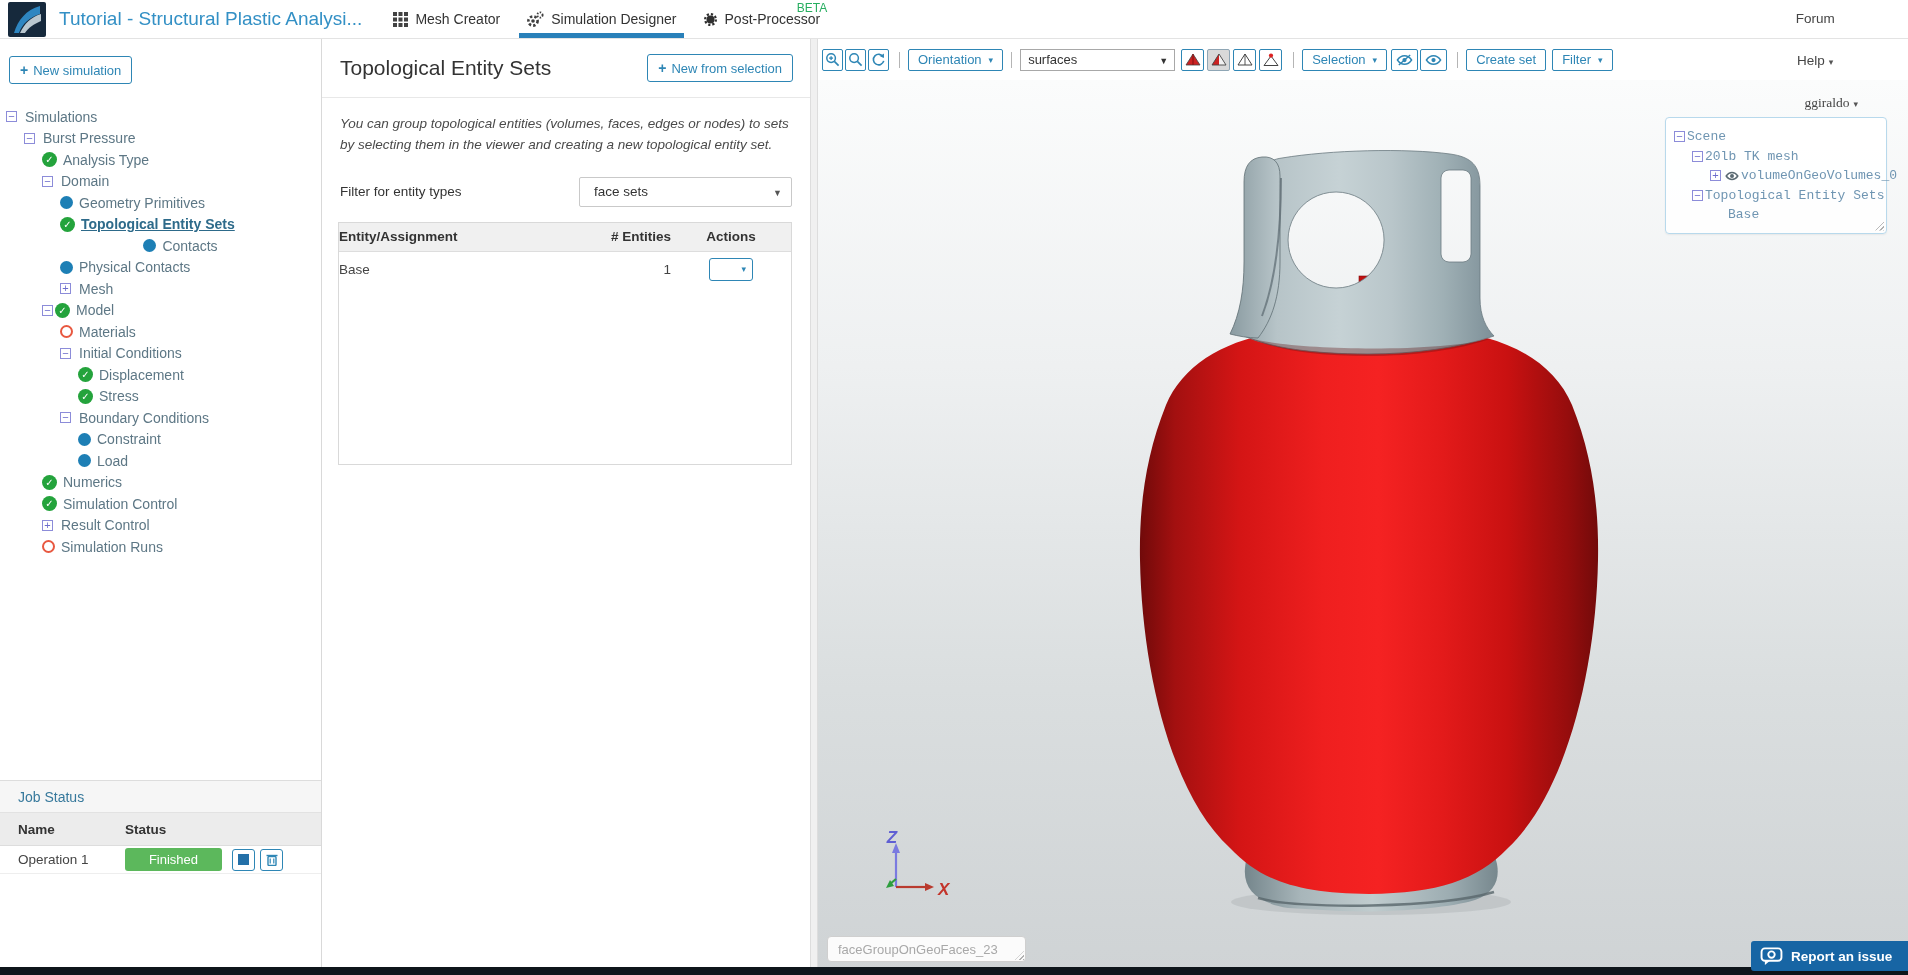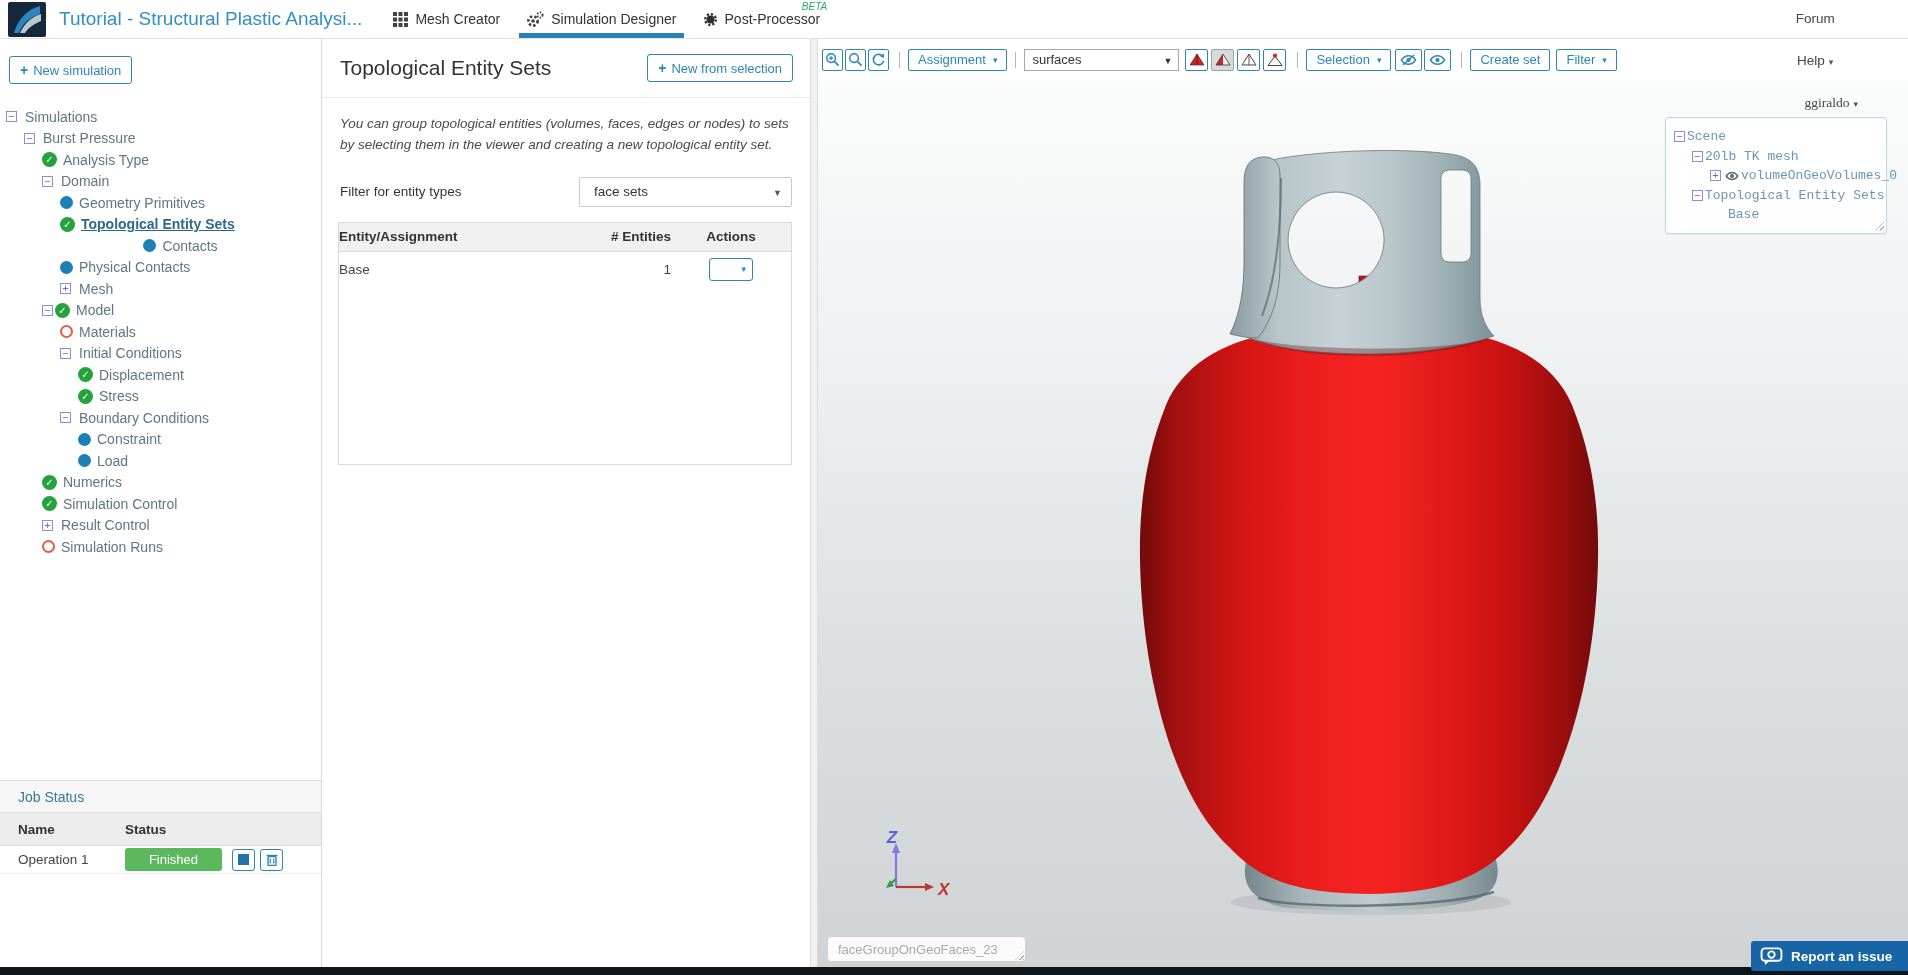--- a/index.html
+++ b/index.html
@@ -10,21 +10,21 @@
   
   .navbar { height:39px; background:#fff; border-bottom:1px solid #e3e3e3;
     display:flex; align-items:center; position:relative; z-index:20; }
   .logo { width:38px; height:35px; margin-left:8px; flex-shrink:0; cursor:pointer; }
   .app-title { color:#3390c5; font-size:19px; margin-left:13px; white-space:nowrap; }
   .tabs { display:flex; margin-left:18px; height:100%; align-items:stretch; }
   .tab { position:relative; display:flex; align-items:center; gap:7px; padding:0 13px;
     font-size:14px; color:#333; cursor:pointer; }
   .tab.active::after { content:""; position:absolute; left:6px; right:6px; bottom:0;
     height:5px; background:#2980b9; }
-  .tab .beta { position:absolute; top:1px; right:6px; color:#27ae60; font-size:10px;font-style:italic; }
+  .tab .beta { position:absolute; top:1px; right:6px; color:#27ae60; font-size:12px; }
   .nav-right { margin-left:auto; display:flex; align-items:center; gap:27px;
     font-size:13.5px; color:#454545;flex-direction:column; }
   .nav-user { margin-left:82px; margin-right:50px;font-family:Liberation Serif, serif; }
   .nav-link { cursor:pointer; white-space:nowrap; }
   .caret { font-size:9px; color:#555; margin-left:4px; }
 
   
   .main { display:flex; height:936px; }
 
   
@@ -374,21 +374,21 @@
           </svg>
         </div>
         <div class="vbtn">
           <svg width="15" height="15" viewBox="0 0 16 16">
             <path d="M13 5.2 A5.6 5.6 0 1 0 13.6 9.5" fill="none" stroke="#2e86b5" stroke-width="1.7"></path>
             <polygon points="13.8,1.5 13.8,6.3 9.6,4.4" fill="#2e86b5"></polygon>
           </svg>
         </div>
         <div class="vsep"></div>
         <div class="vbtn-text">
-          <span>Assignment</span>
+          <span>Orientation</span>
           <span class="caret">▾</span>
         </div>
         <div class="vsep"></div>
         <div class="vselect">
           <span>surfaces</span>
           <span class="sel-caret">▼</span>
         </div>
         <div class="tetra-btn" style="margin-left:6px">
           <svg width="16" height="14" viewBox="0 0 16 14">
             <polygon points="8,1 15,12 1,12" fill="#cc2222" stroke="#444" stroke-width="0.8"></polygon>

